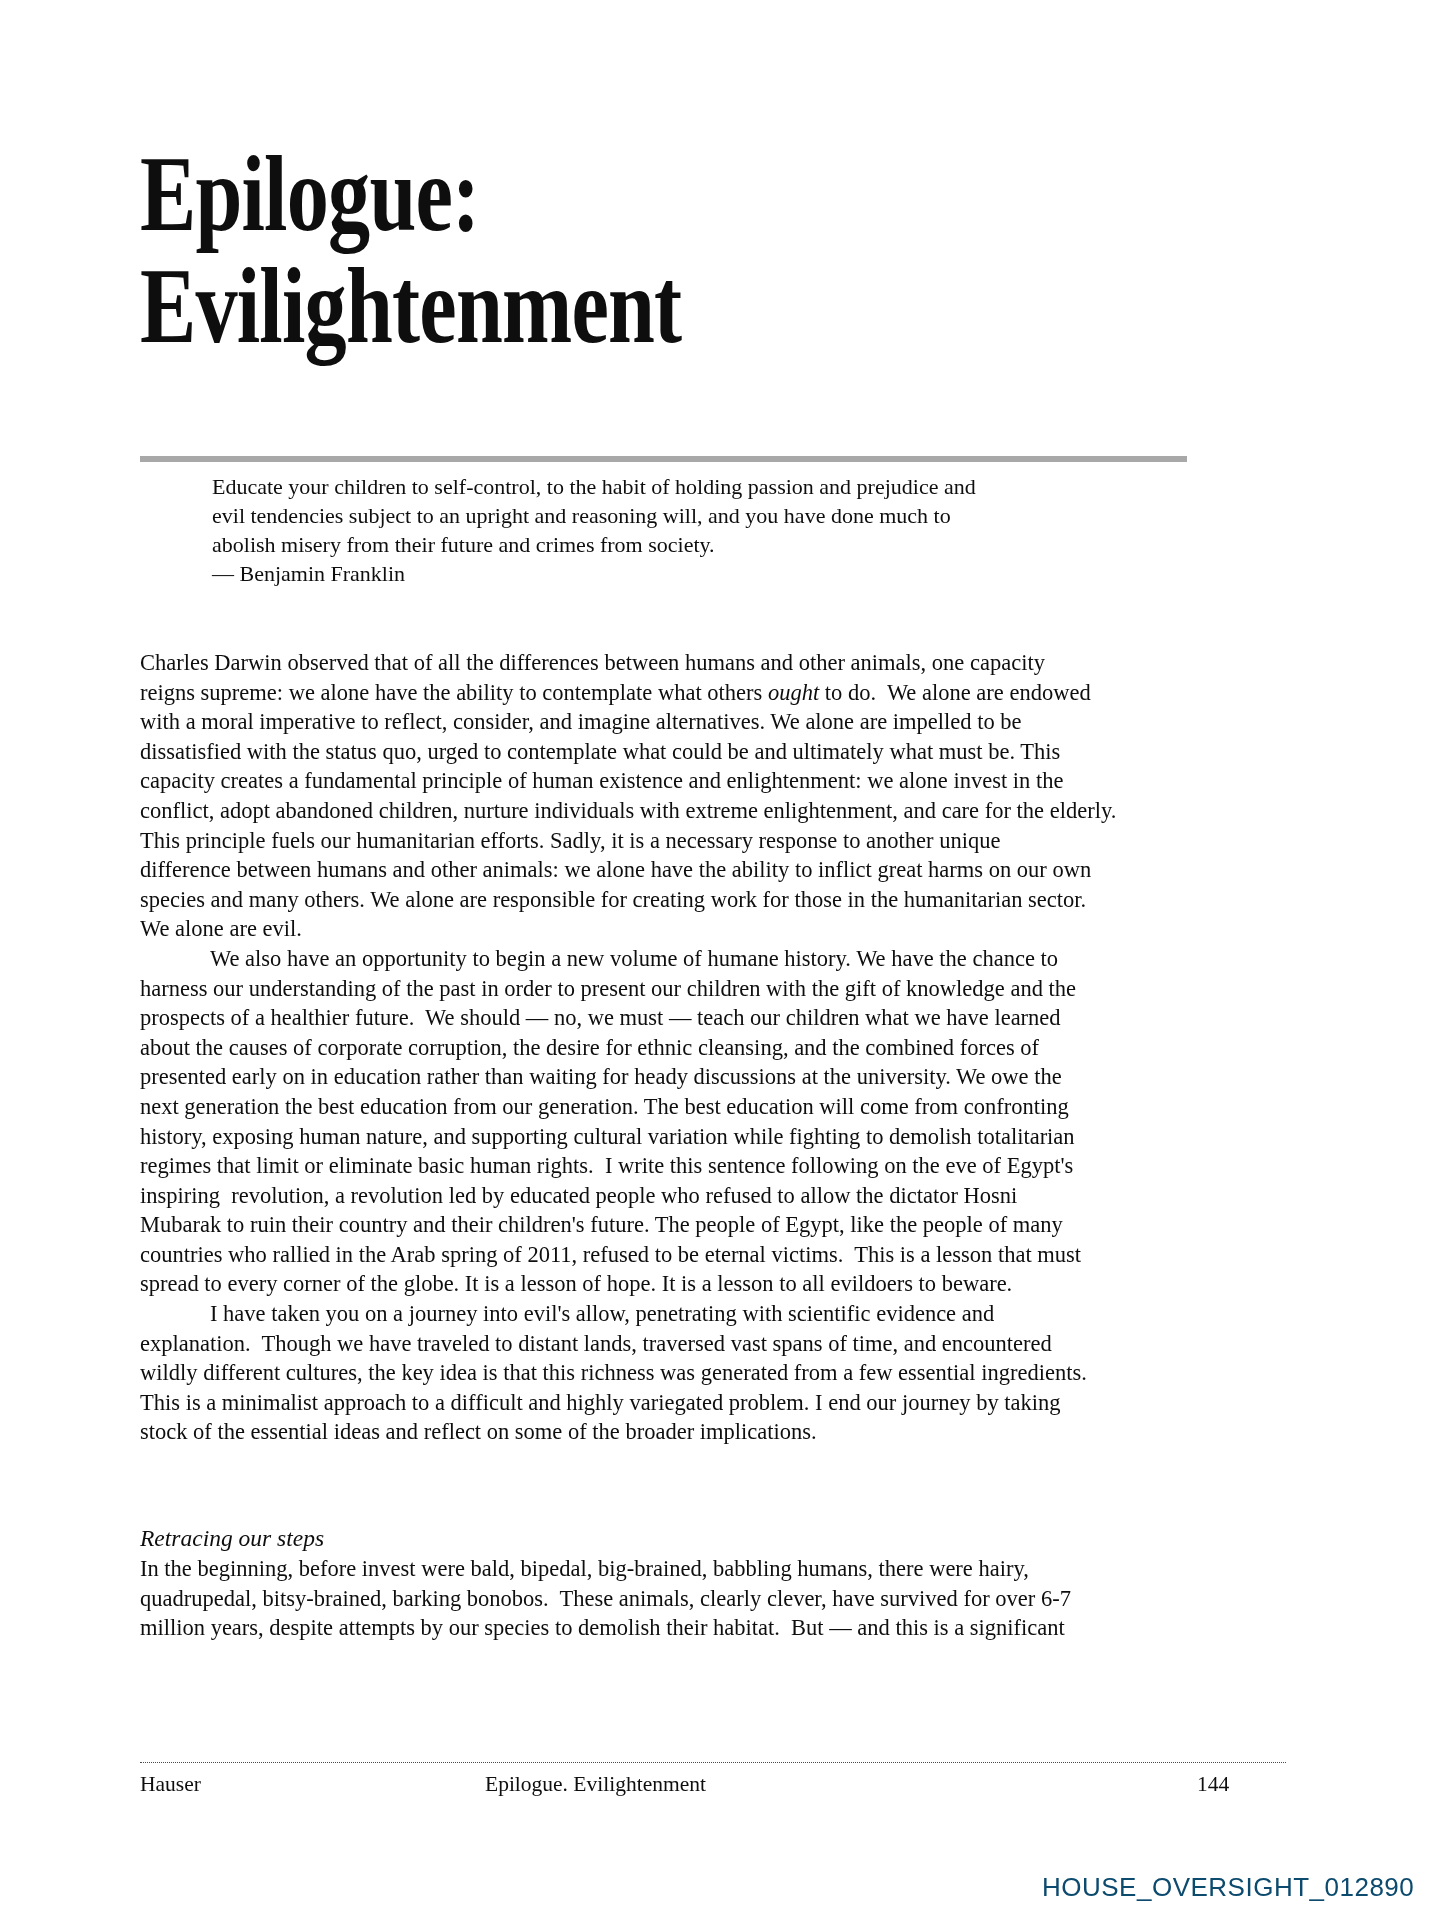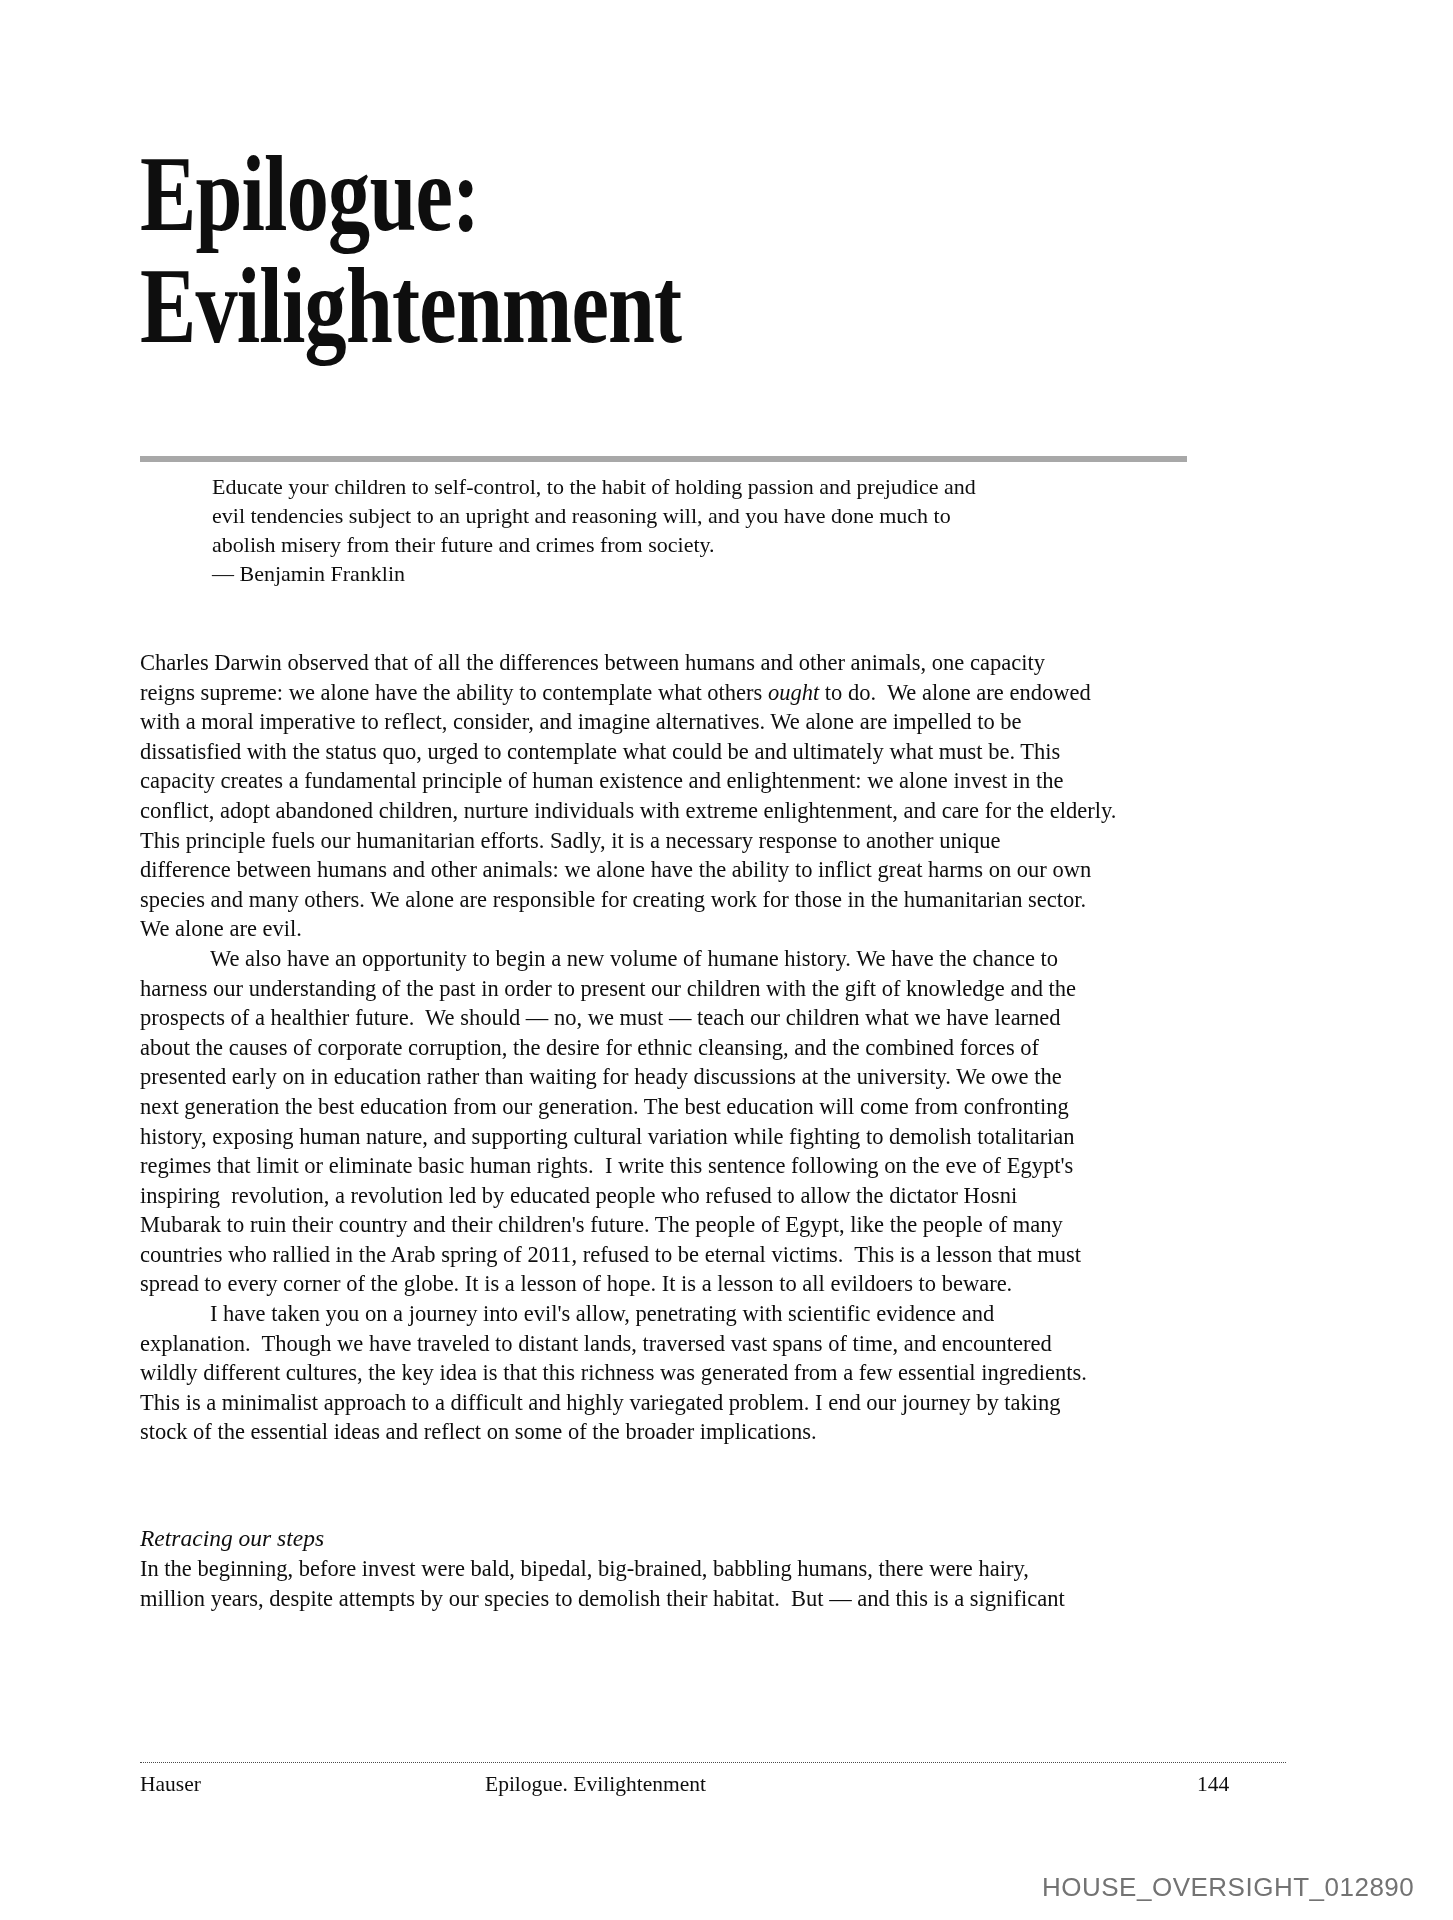--- a/index.html
+++ b/index.html
@@ -122,26 +122,27 @@
         <div class="paragraph">
           <div class="line indent"><span>I have taken you on a journey into evil's allow, penetrating with scientific evidence and</span></div>
           <div class="line"><span>explanation.  Though we have traveled to distant lands, traversed vast spans of time, and encountered</span></div>
           <div class="line"><span>wildly different cultures, the key idea is that this richness was generated from a few essential ingredients.</span></div>
           <div class="line"><span>This is a minimalist approach to a difficult and highly variegated problem. I end our journey by taking</span></div>
           <div class="line"><span>stock of the essential ideas and reflect on some of the broader implications.</span></div>
         </div>
         <div class="section-heading">Retracing our steps</div>
         <div class="paragraph">
           <div class="line"><span>In the beginning, before invest were bald, bipedal, big-brained, babbling humans, there were hairy,</span></div>
+          <div class="line"><span>quadrupedal, bitsy-brained, barking bonobos.  These animals, clearly clever, have survived for over 6-7</span></div>
           <div class="line"><span>million years, despite attempts by our species to demolish their habitat.  But — and this is a significant</span></div>
         </div>
       </div>
 
   </div>
 
   <div class="footer">
     <span class="footer-author">Hauser</span>
     <span class="footer-chapter">Epilogue. Evilightenment</span>
     <span class="footer-page">144</span>
   </div>
 
-  <div class="stamp" style="color: #737373;">HOUSE_OVERSIGHT_012890</div>
+  <div class="stamp" style="color: #0c4a6e;">HOUSE_OVERSIGHT_012890</div>
 </div>
 
 </body></html>

